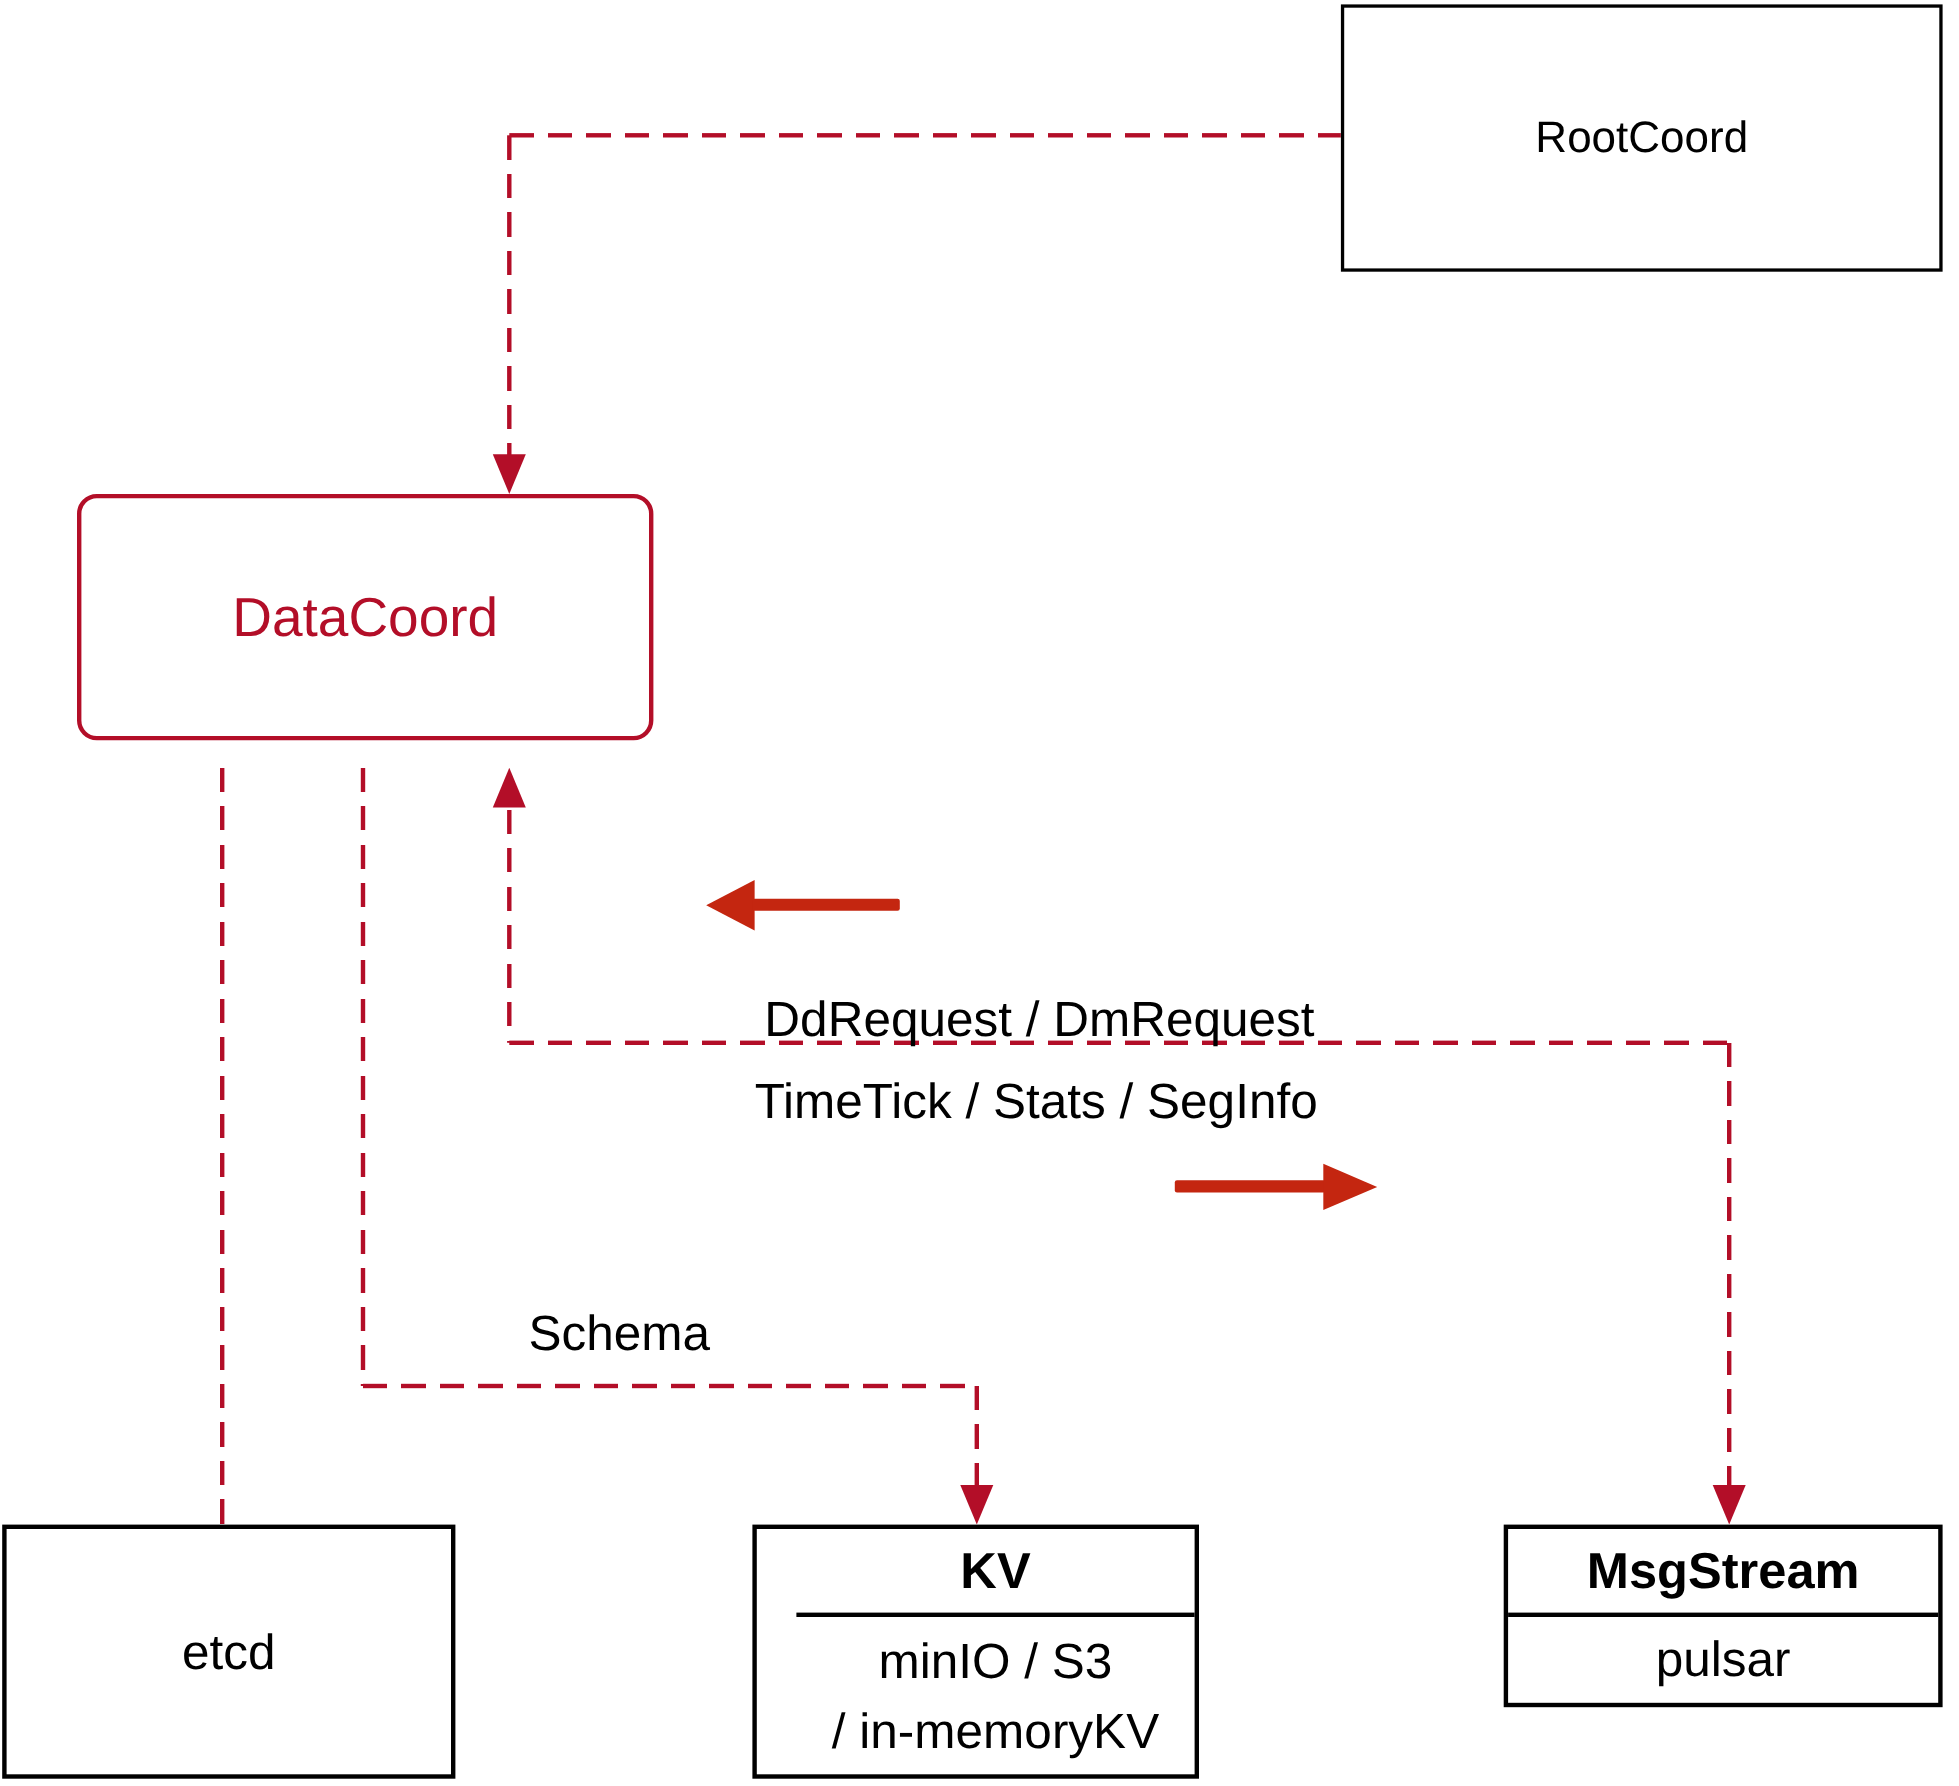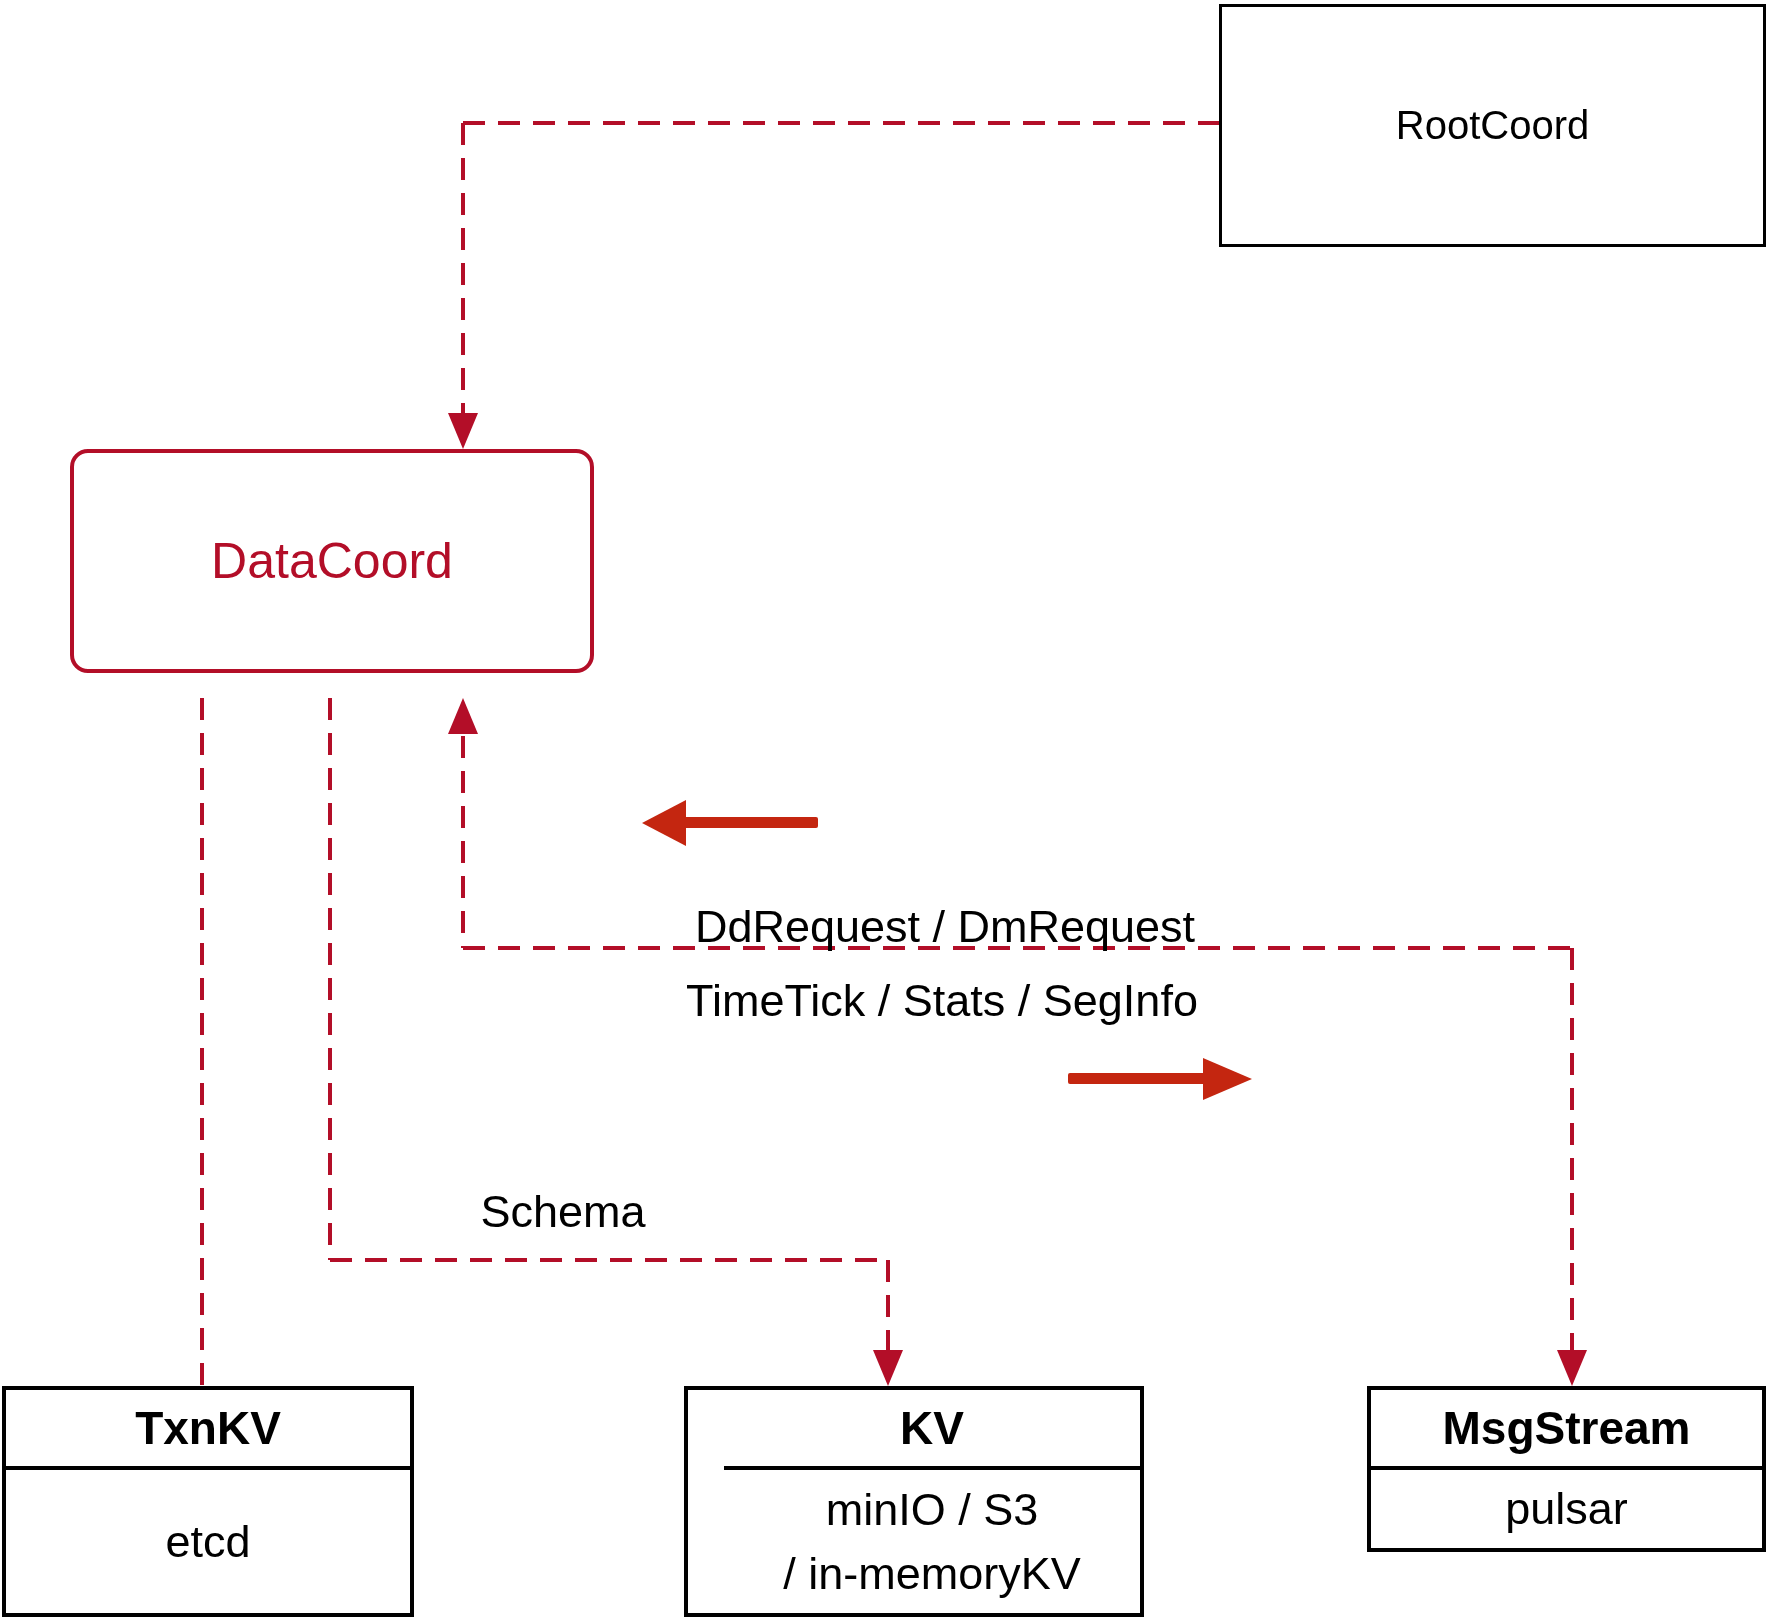--- a/index.html
+++ b/index.html
@@ -110,27 +110,26 @@
 
   <div class="node simple" style="left:1219px;top:4px;width:547px;height:243px;">
     <span>RootCoord</span>
   </div>
 
   <div class="node accent" style="left:70px;top:449px;width:524px;height:224px;border-radius:18px;">
     <span>DataCoord</span>
   </div>
 
   <div class="node table" style="left:2px;top:1386px;width:412px;height:231px;">
-    <div class="hdr">TxnKV</div>
     <div class="bdy">
       <span>etcd</span>
     </div>
   </div>
 
-  <div class="node table" style="left:684px;top:1386px;width:460px;height:231px;padding-left:36px;">
+  <div class="node table" style="left:684px;top:1386px;width:406px;height:231px;padding-left:36px;">
     <div class="hdr">KV</div>
     <div class="bdy">
       <span>minIO / S3</span>
       <span>/ in-memoryKV</span>
     </div>
   </div>
 
   <div class="node table" style="left:1367px;top:1386px;width:399px;height:166px;">
     <div class="hdr">MsgStream</div>
     <div class="bdy">

